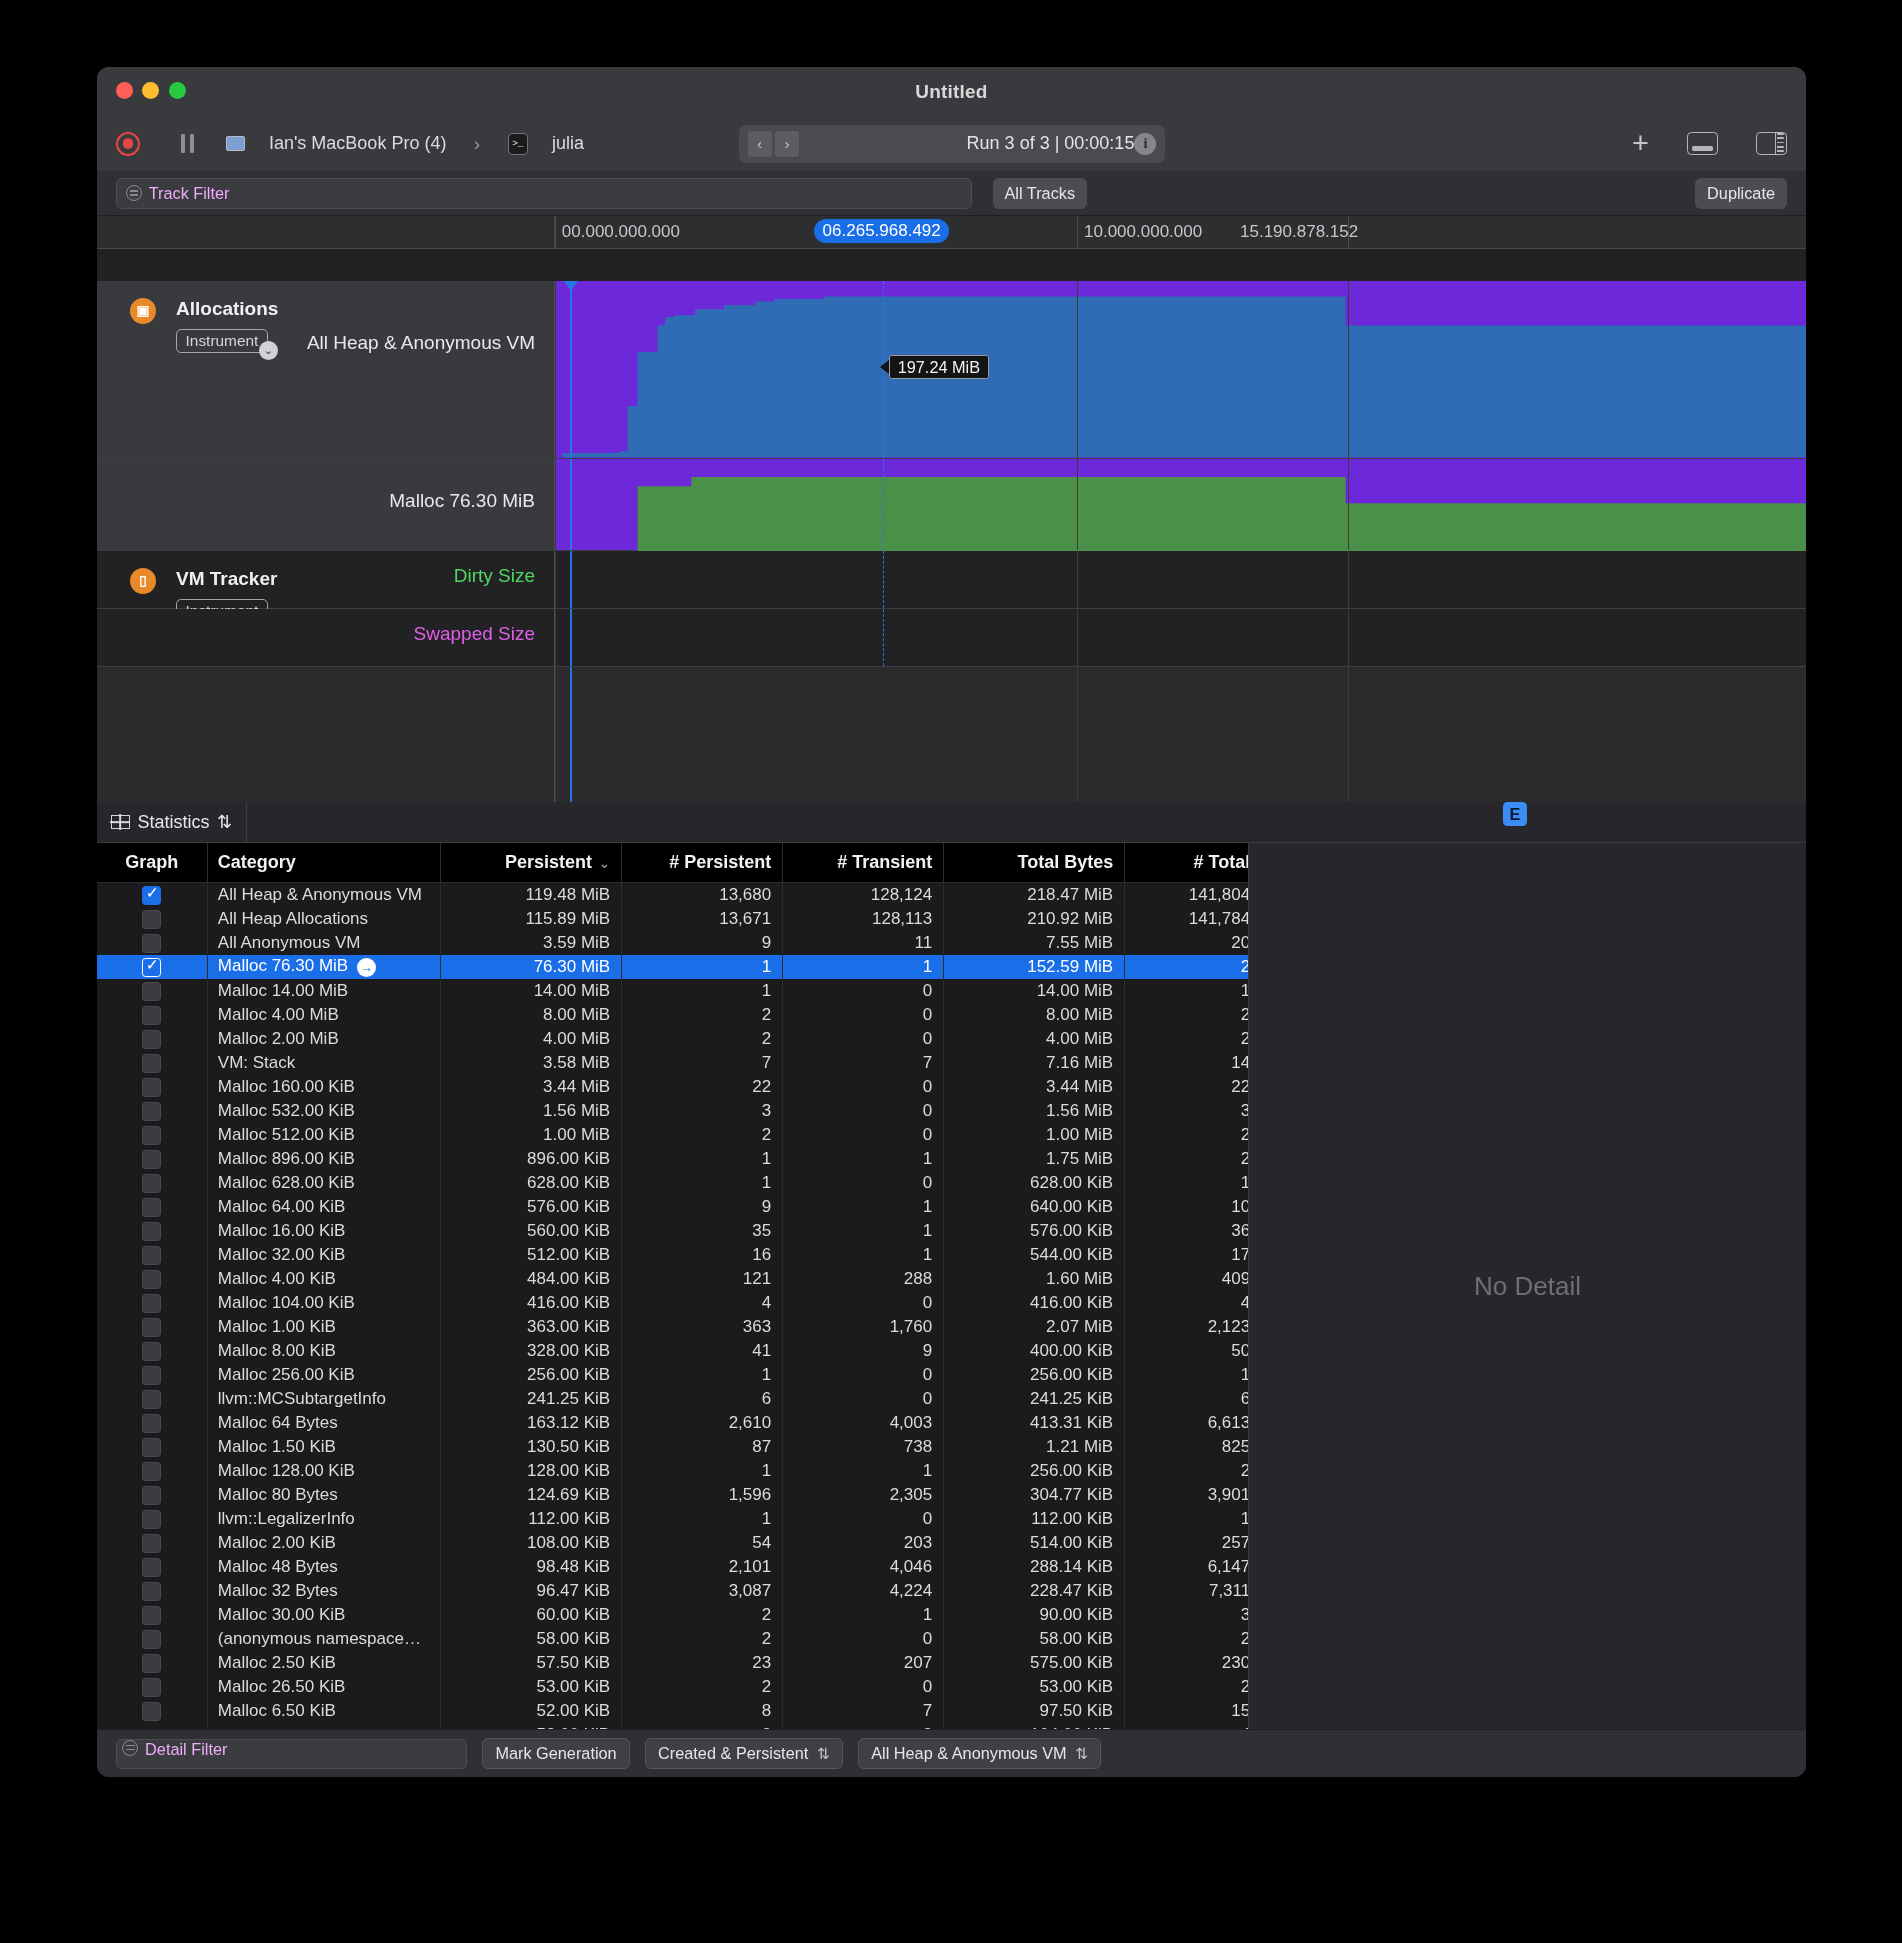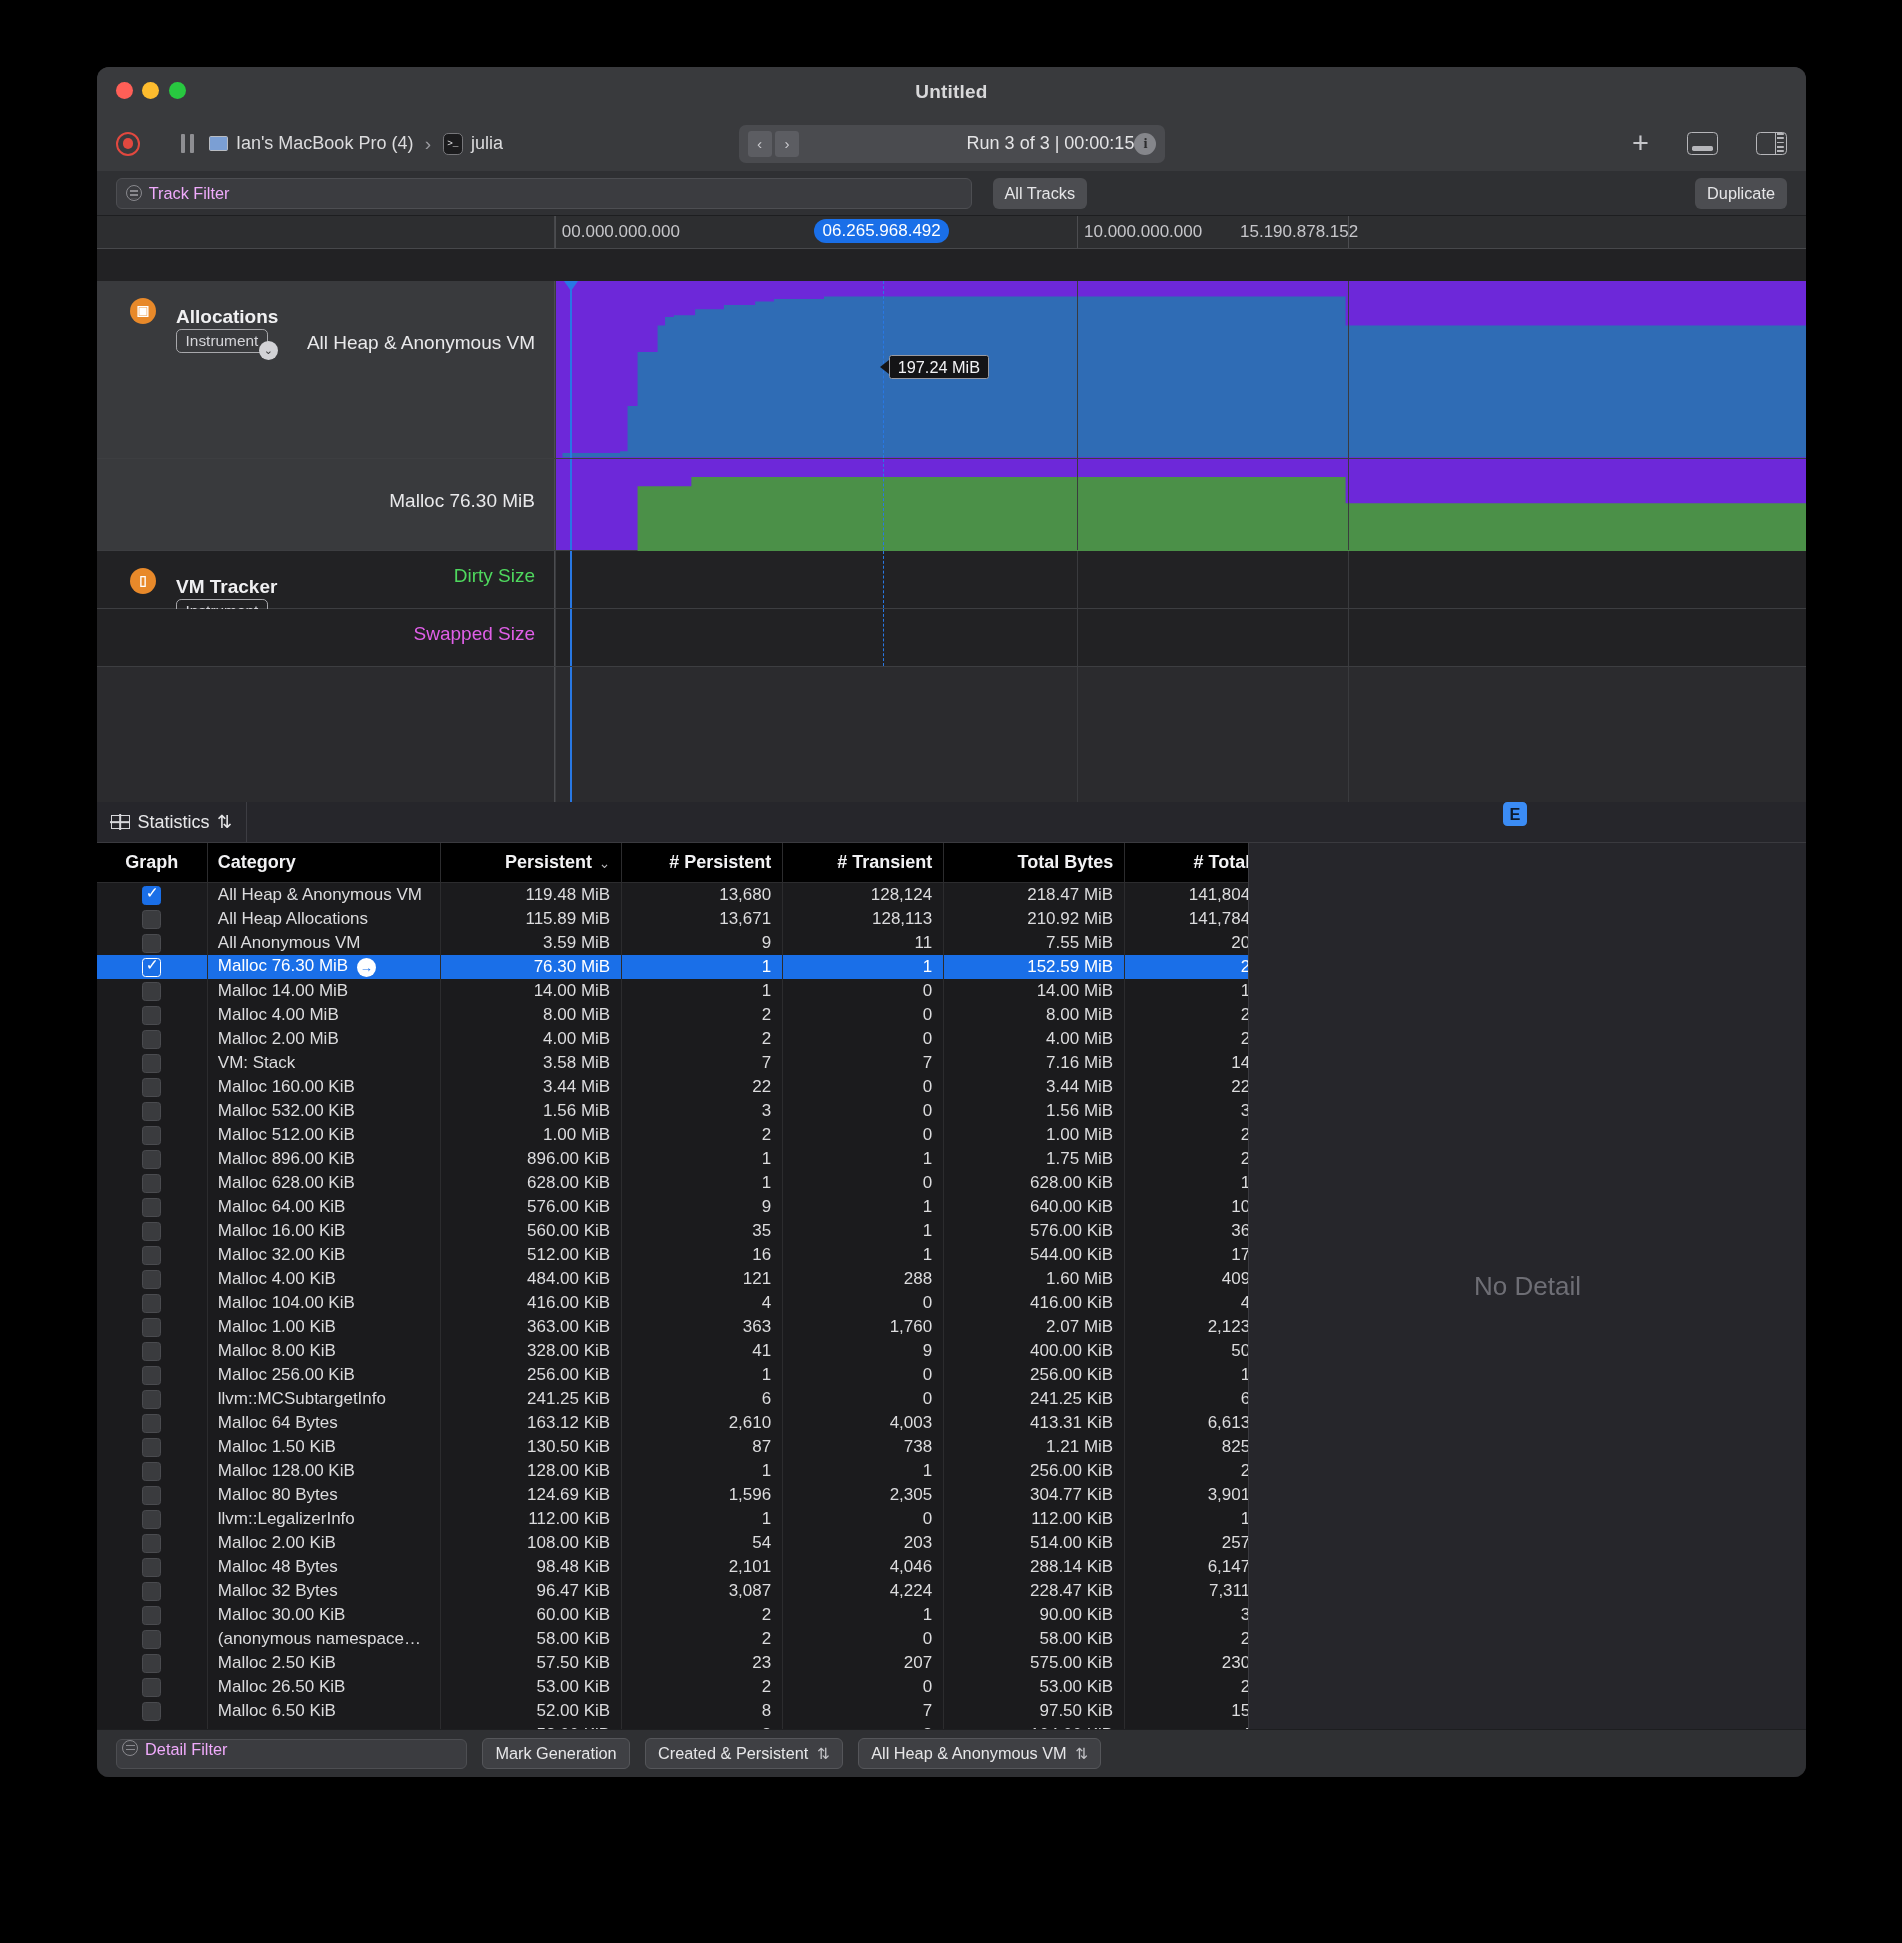--- a/index.html
+++ b/index.html
@@ -49,21 +49,21 @@
     width: 24px; height: 24px; border-radius: 50%;
     border: 2.6px solid #e2483f; margin-left: 0;
     display: flex; align-items: center; justify-content: center;
   }
   .record-btn i { width: 10.3px; height: 10.3px; border-radius: 50%; background: #e2483f; display:block; }
   .pause-btn {
     margin-left: 41px; display: flex; gap: 4.3px;
   }
   .pause-btn span { width: 4.3px; height: 19px; background: #8e8e92; display:block; border-radius:0.9px;}
   .device-group {
-    margin-left: 15px; display: flex; align-items: center; gap: 8px;
+    margin-left: 32px; display: flex; align-items: center; gap: 24px;
     color: #dcdcde; font-size: 18px;
   }
   .mac-icon {
     width: 19px; height: 15.4px; position: relative;
     background: #7b9fd4; border: 1.7px solid #b9bcc2; border-radius: 1.7px;
   }
   .chev { color: #9b9ba0; font-size: 19px; margin: 0 3.4px; }
   .term-icon {
     width: 20.5px; height: 22px; background: #1b1b1d; border: 0.9px solid #76767a;
     border-radius: 5.1px; color: #e6e6e8; font-size: 9.4px;
@@ -142,21 +142,21 @@
   .trk {
     display: flex; border-bottom: 0.9px solid #3d3e41; position: relative;
   }
   .trk-head {
     width: 458px; flex: none; position: relative; border-right: 0.9px solid #4c4d50;
   }
   .trk-graph { flex: 1; position: relative; background: #6d28d9; }
   .alloc-head { background: #393a3d; }
   .vm-head { background: #222224; }
 
-  .inst-title { position: absolute; left: 79px; top: 17px; color: #f0f0f2; font-size: 19px; font-weight: bold; margin-top: 8px; }
+  .inst-title { position: absolute; left: 79px; top: 17px; color: #f0f0f2; font-size: 19px; font-weight: bold; }
   .inst-badge-icon {
     position: absolute; left: 33px; top: 17px; width: 26px; height: 26px;
     border-radius: 50%; background: #e8892a; display:flex; align-items:center; justify-content:center;
   }
   .inst-badge-icon b { color:#fff; font-size:13.7px; line-height:1; }
   .inst-pill {
     position: absolute; left: 79px; top: 48px; height: 24px;
     border: 0.9px solid #a8a8ac; border-radius: 5.1px; color: #d4d4d8; font-size: 15.4px;
     display:flex; align-items:center; padding: 0 8.6px;
   }

